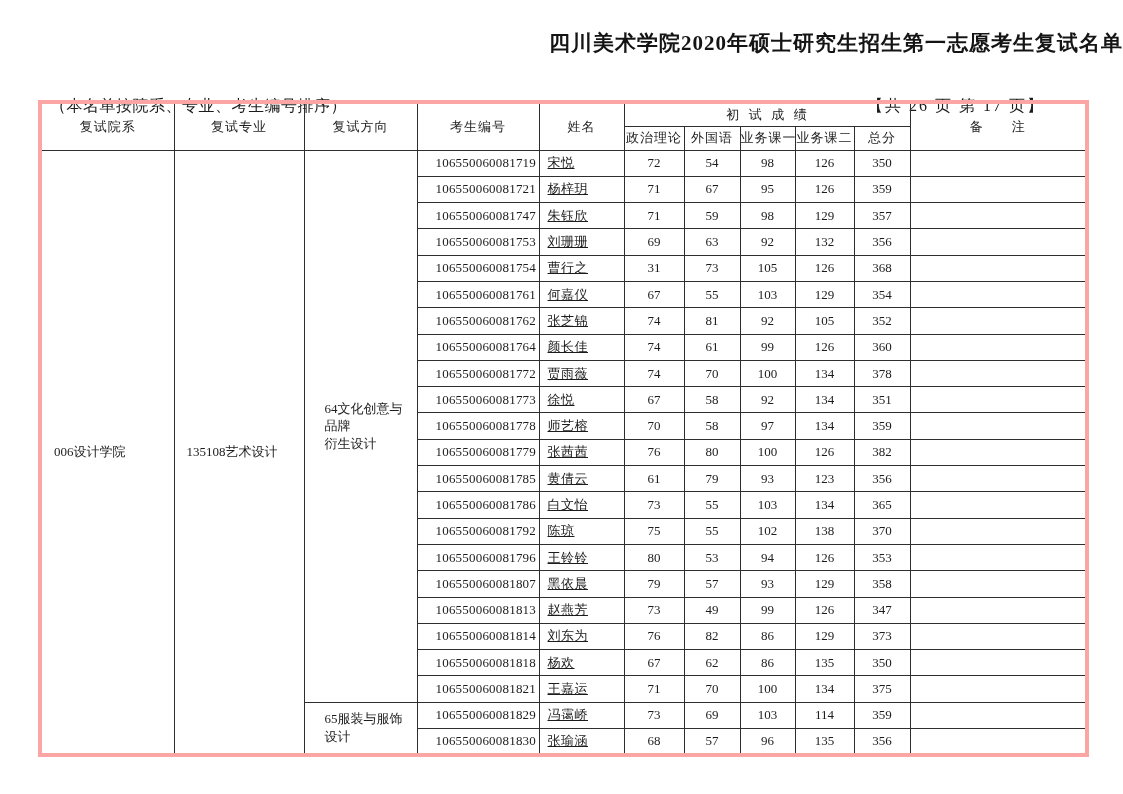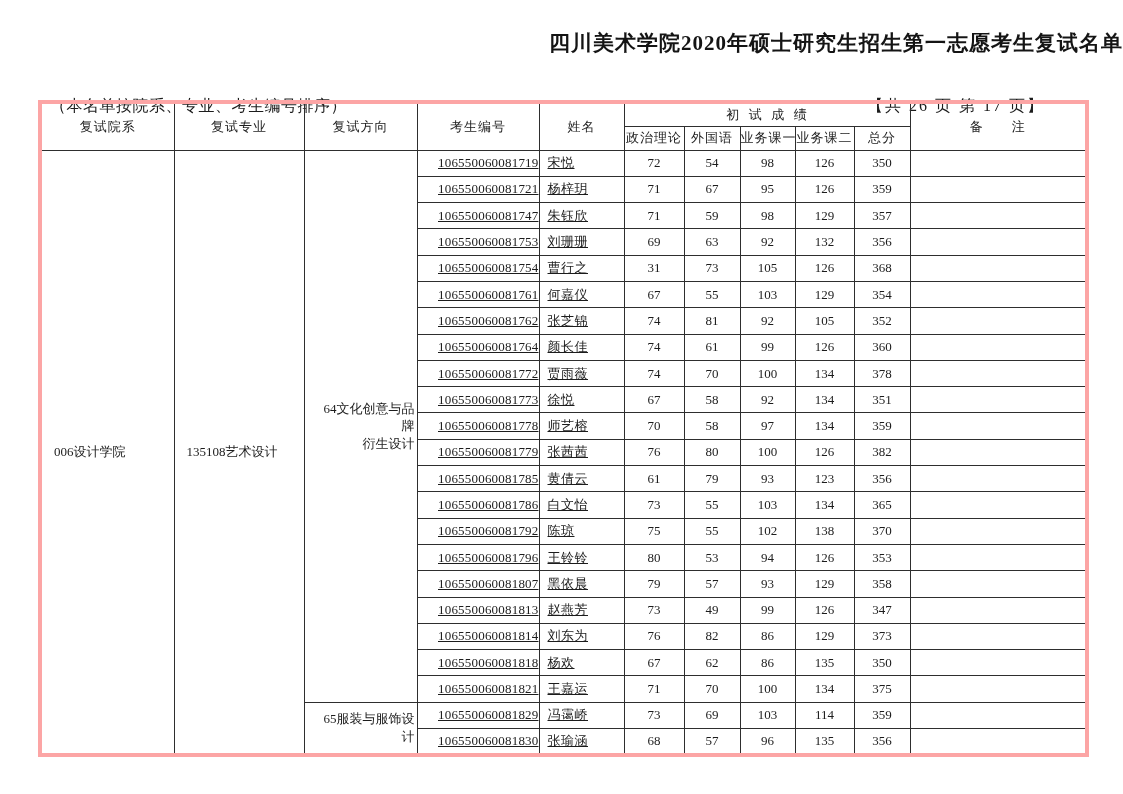--- a/index.html
+++ b/index.html
@@ -28,22 +28,22 @@
   }
   .roster th, .roster td {
     border: 1px solid #2e2e2e;
     font-size: 13px; font-weight: normal;
     overflow: hidden; vertical-align: middle;
     color: #1c1c1c;
   }
   .roster thead th { text-align: center; height: 24px; white-space: pre; letter-spacing: 1px; }
   .roster tbody td { height: 26.3px; }
   .cell-left { text-align: left; padding-left: 12px; padding-right: 3px; }
-  .cell-dir  { text-align: right; padding-left: 8px; padding-right: 2px; white-space: pre-line; line-height: 1.35; }
-  .cell-no   { text-align: right; padding-left: 8px; letter-spacing: 0.2px; text-decoration: underline; }
+  .cell-dir  { text-align: left; padding-left: 20px; padding-right: 2px; white-space: pre-line; line-height: 1.35; }
+  .cell-no   { text-align: left; padding-left: 18px; letter-spacing: 0.2px; }
   .cell-name { text-align: left; padding-left: 8px; letter-spacing: 0.5px; text-decoration: underline; }
   .cell-score { text-align: center; }
   .cell-remark { }
 </style>
 </head>
 <body>
 
 <div class="doc-title">四川美术学院2020年硕士研究生招生第一志愿考生复试名单</div>
 
 <div class="meta-row">

